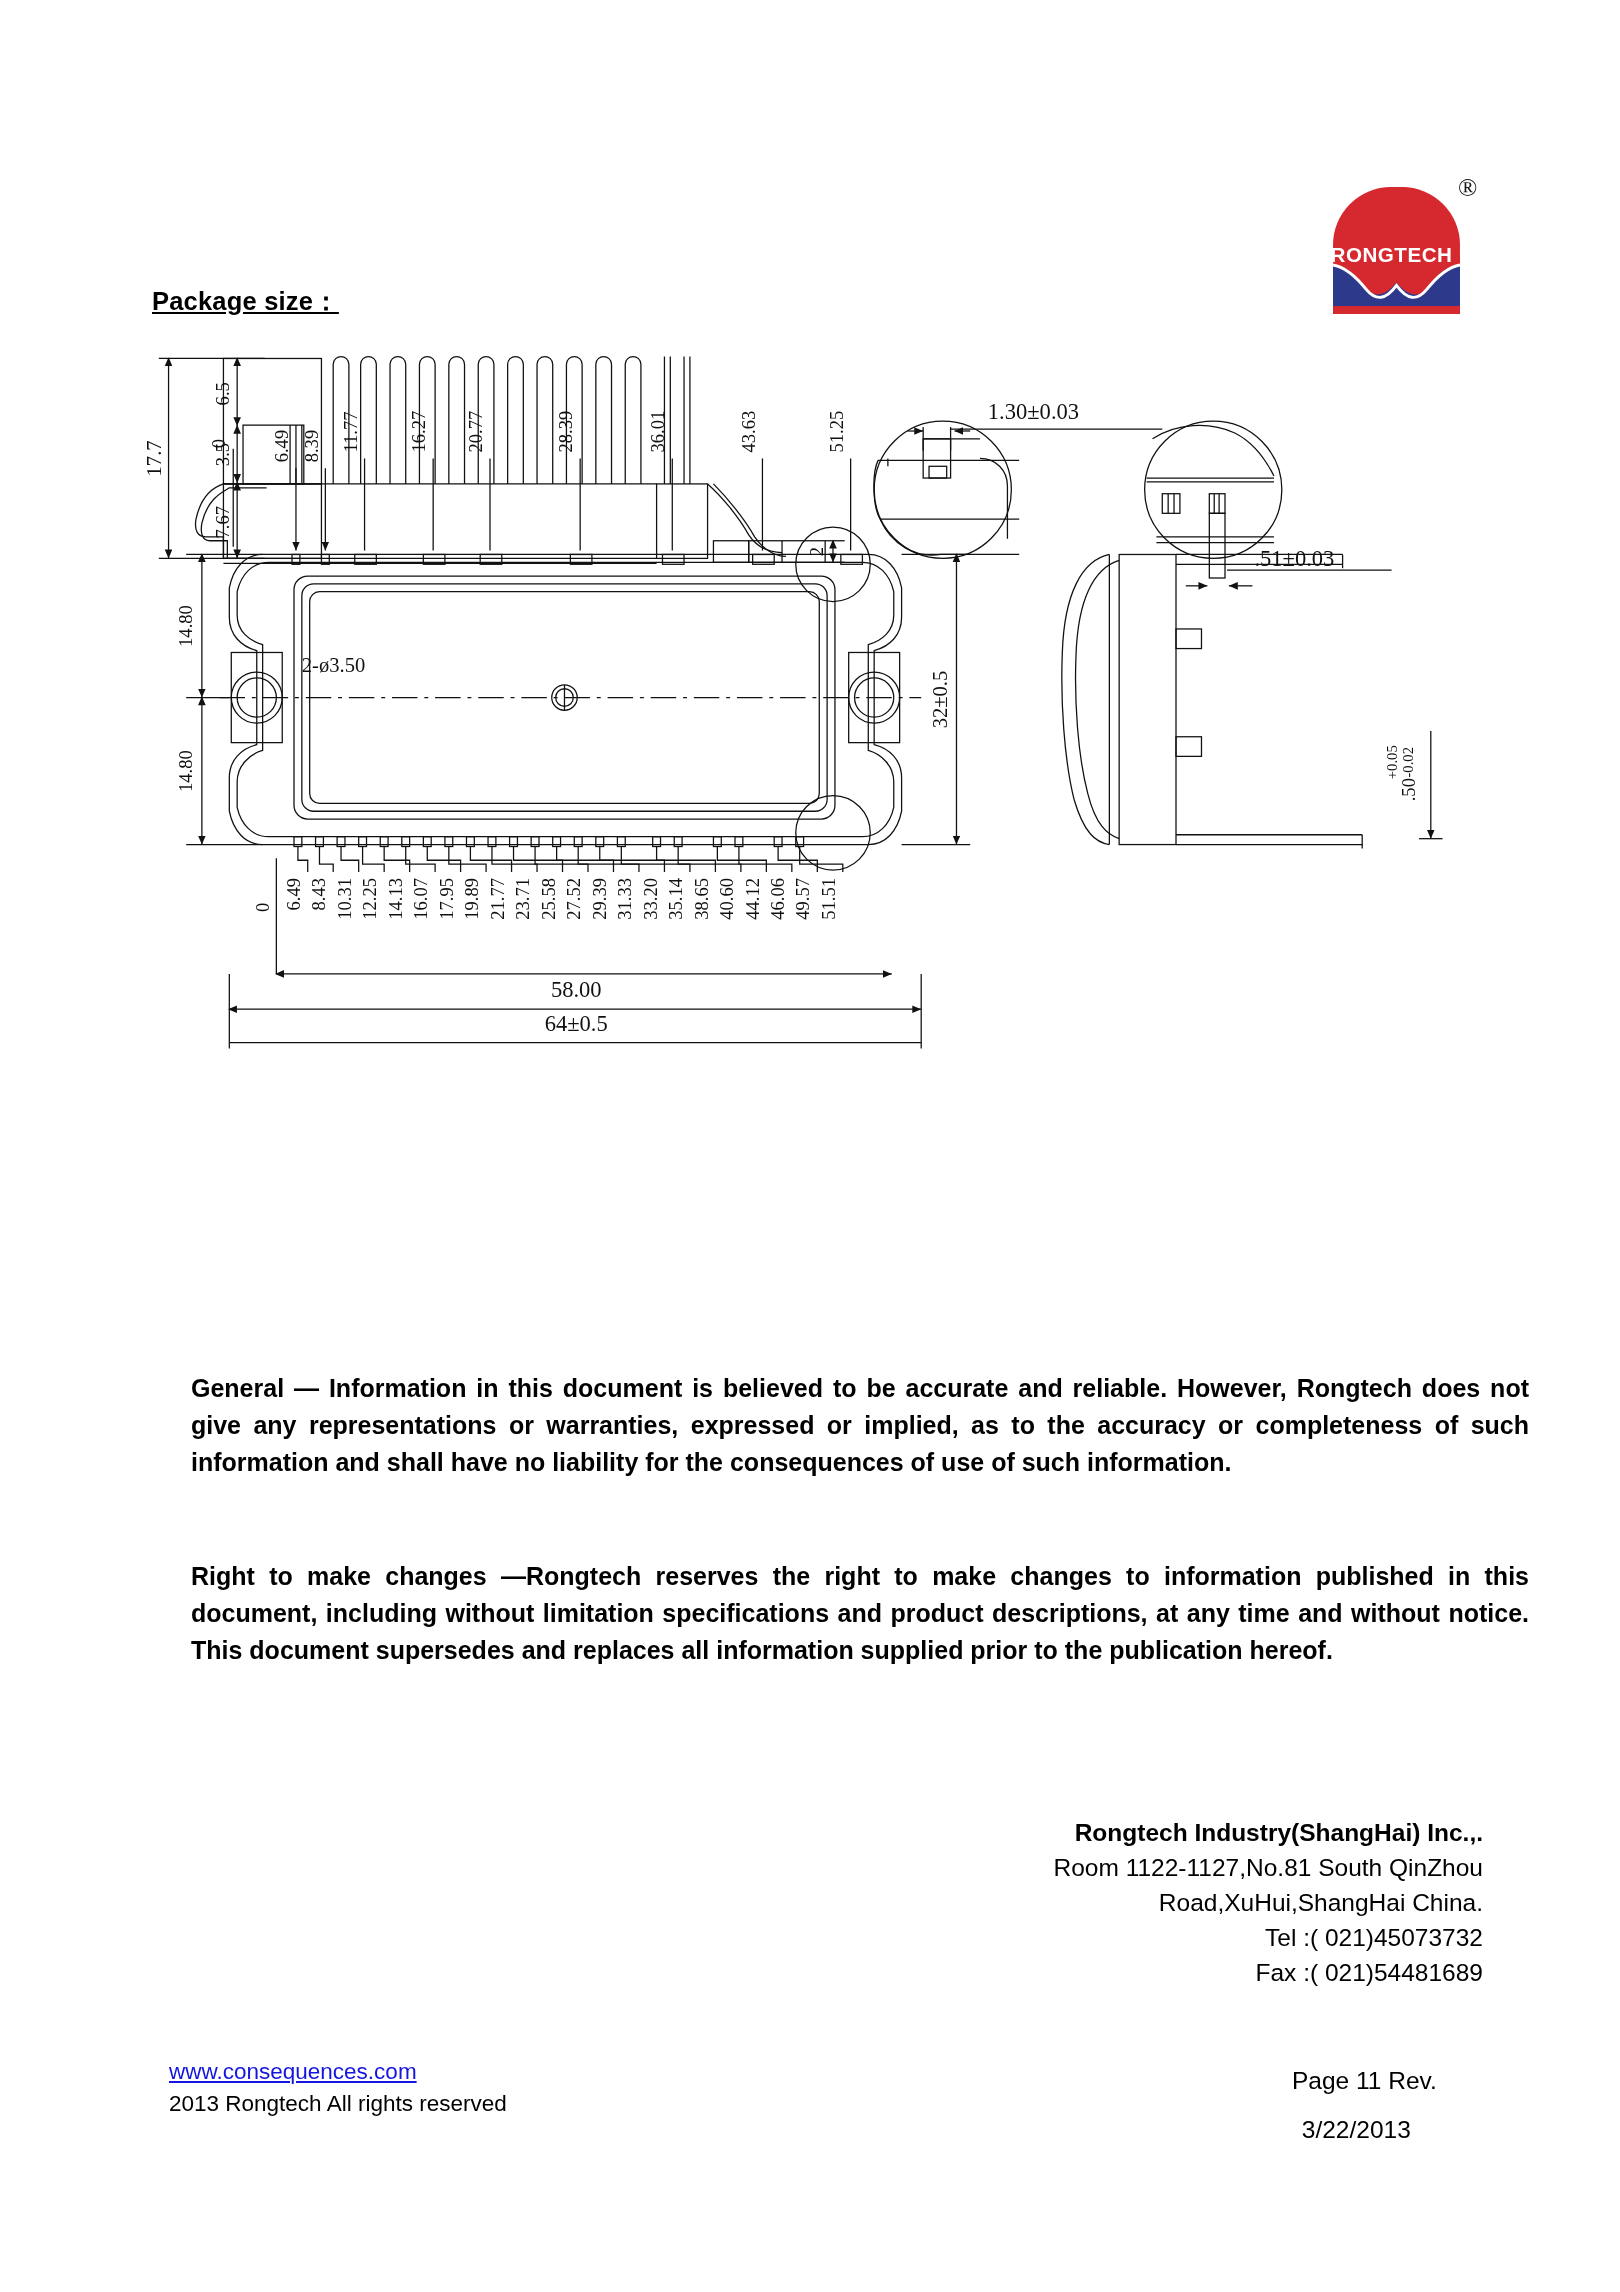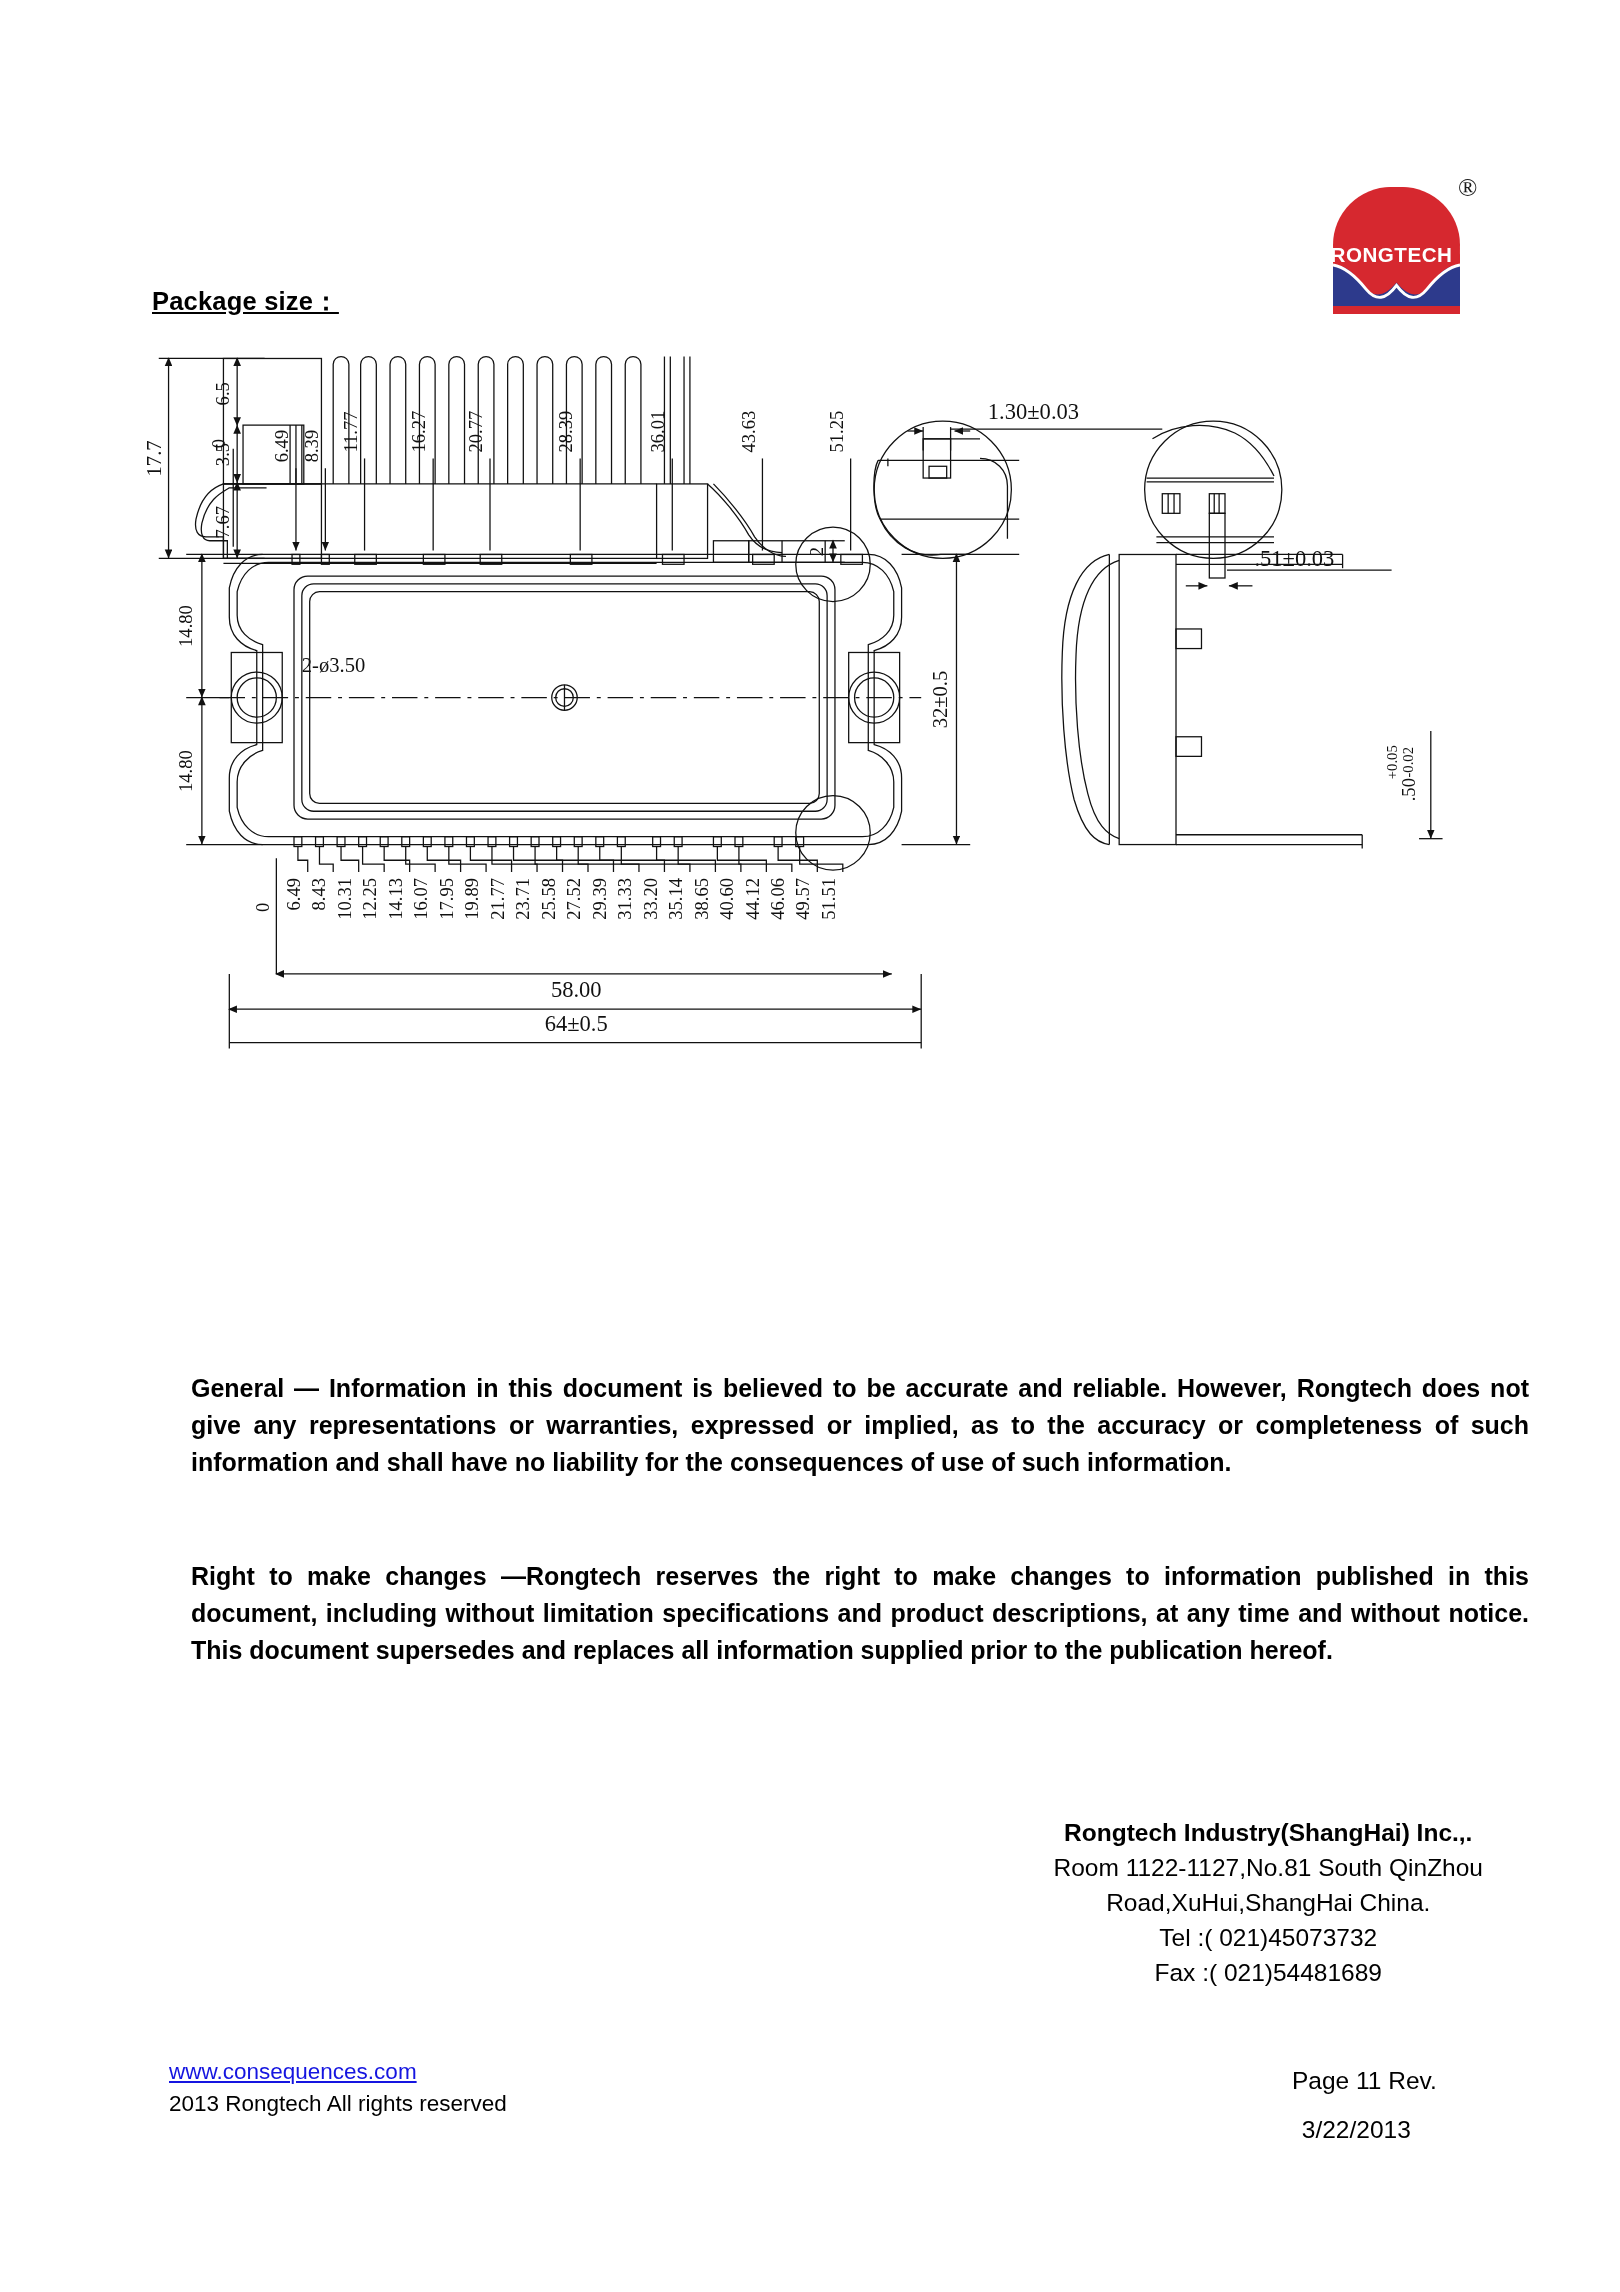--- a/index.html
+++ b/index.html
@@ -98,21 +98,21 @@
     right: 137px;
     top: 1815px;
     text-align: right;
     font-size: 24.5px;
     line-height: 35px;
   }
   #address-block .company {
     font-weight: bold;
     font-size: 24.5px;
   }
-  #address-block .line { white-space: nowrap; text-align: center; }
+  #address-block .line { white-space: nowrap; }
 
   
   #footer-left {
     position: absolute;
     left: 169px;
     top: 2056px;
     font-size: 22.5px;
     line-height: 32px;
   }
   #footer-url {

